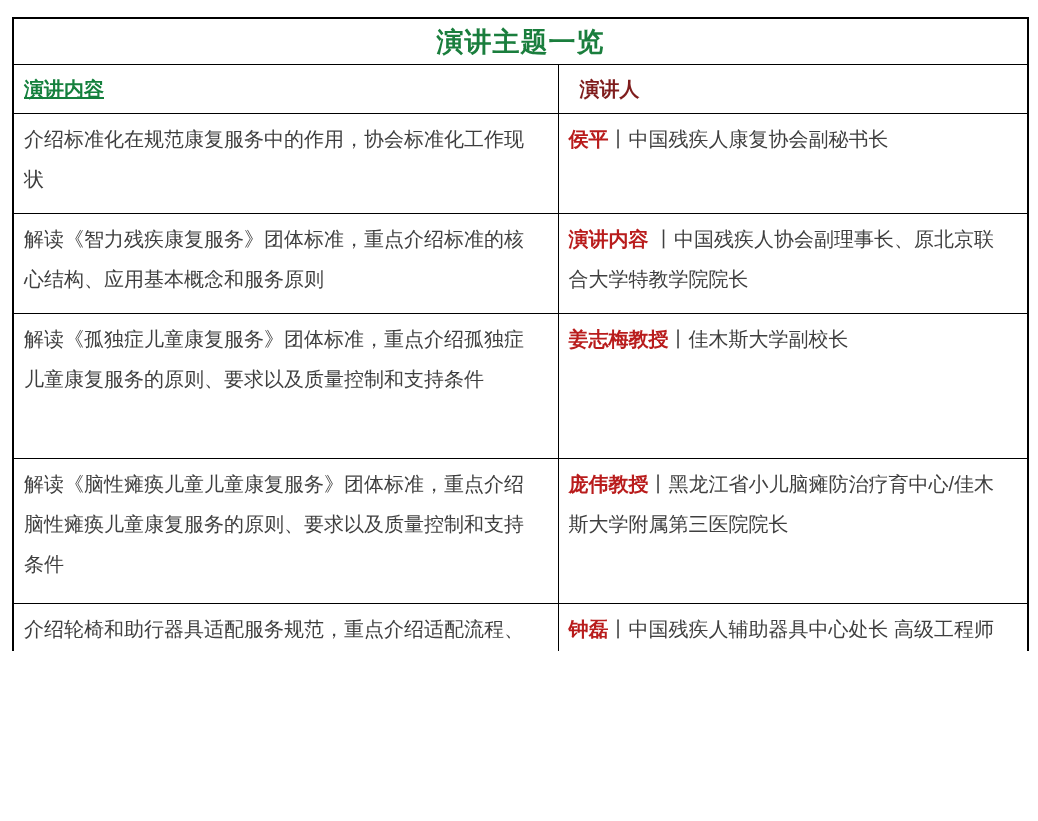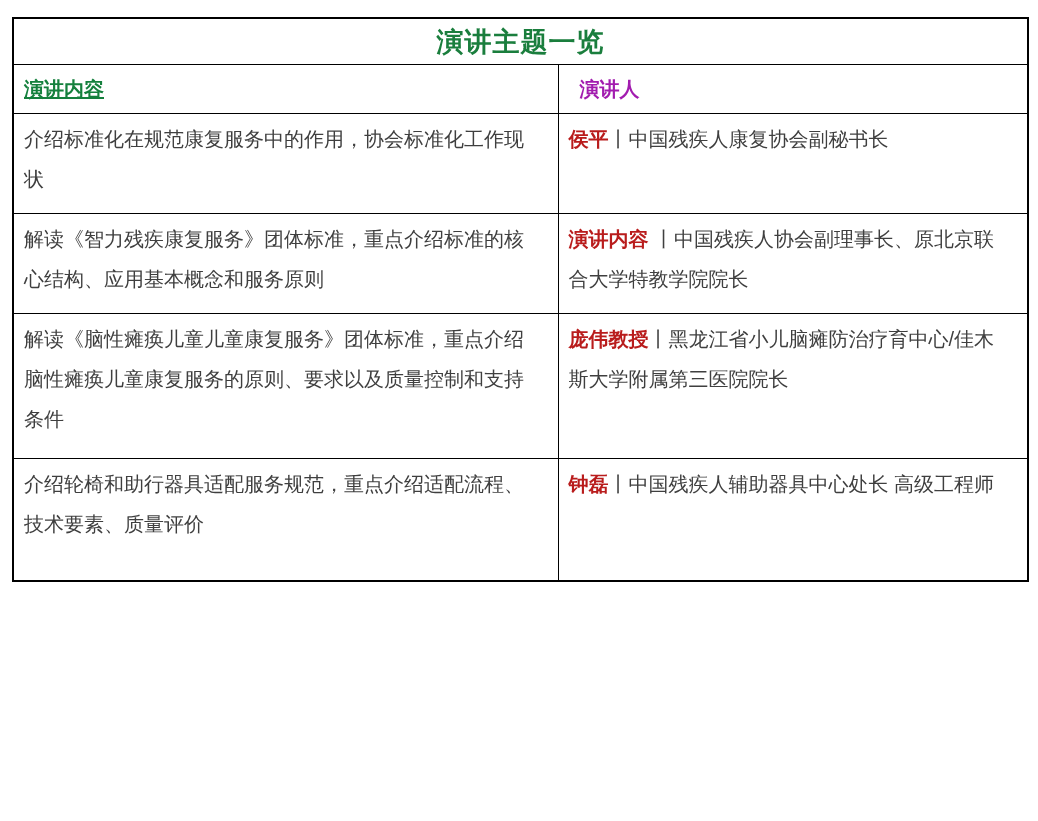--- a/index.html
+++ b/index.html
@@ -74,41 +74,49 @@
     <colgroup>
       <col class="c1">
       <col class="c2">
     </colgroup>
     <tbody>
       <tr>
         <td class="title-cell accent" colspan="2" style="color: rgb(26, 126, 61);">演讲主题一览</td>
       </tr>
       <tr>
         <th class="head-cell accent" style="color: #15803d; text-decoration: underline;">演讲内容</th>
-        <th class="head-cell accent" style="color: #a21caf; padding-left: 21px;">演讲人</th>
+        <th class="head-cell accent" style="color: #7f1d1d; padding-left: 21px;">演讲人</th>
       </tr>
 
       <tr class="h100">
         <td class="body-cell">
           <span>介绍标准化在规范康复服务中的作用，协会标准化工作现状</span>
         </td>
         <td class="body-cell">
           <span class="speaker-name">侯平</span><span>丨中国残疾人康复协会副秘书长</span>
         </td>
       </tr>
 
       <tr class="h100">
         <td class="body-cell">
           <span>解读《智力残疾康复服务》团体标准，重点介绍标准的核心结构、应用基本概念和服务原则</span>
         </td>
         <td class="body-cell">
           <span class="speaker-name">演讲内容</span><span> 丨中国残疾人协会副理事长、原北京联合大学特教学院院长</span>
         </td>
       </tr>
 
+      <tr class="h145">
+        <td class="body-cell">
+          <span>解读《孤独症儿童康复服务》团体标准，重点介绍孤独症儿童康复服务的原则、要求以及质量控制和支持条件</span>
+        </td>
+        <td class="body-cell">
+          <span class="speaker-name">姜志梅教授</span><span>丨佳木斯大学副校长</span>
+        </td>
+      </tr>
 
       <tr class="h145">
         <td class="body-cell">
           <span>解读《脑性瘫痪儿童儿童康复服务》团体标准，重点介绍脑性瘫痪儿童康复服务的原则、要求以及质量控制和支持条件</span>
         </td>
         <td class="body-cell">
           <span class="speaker-name">庞伟教授</span><span>丨黑龙江省小儿脑瘫防治疗育中心/佳木斯大学附属第三医院院长</span>
         </td>
       </tr>
 

